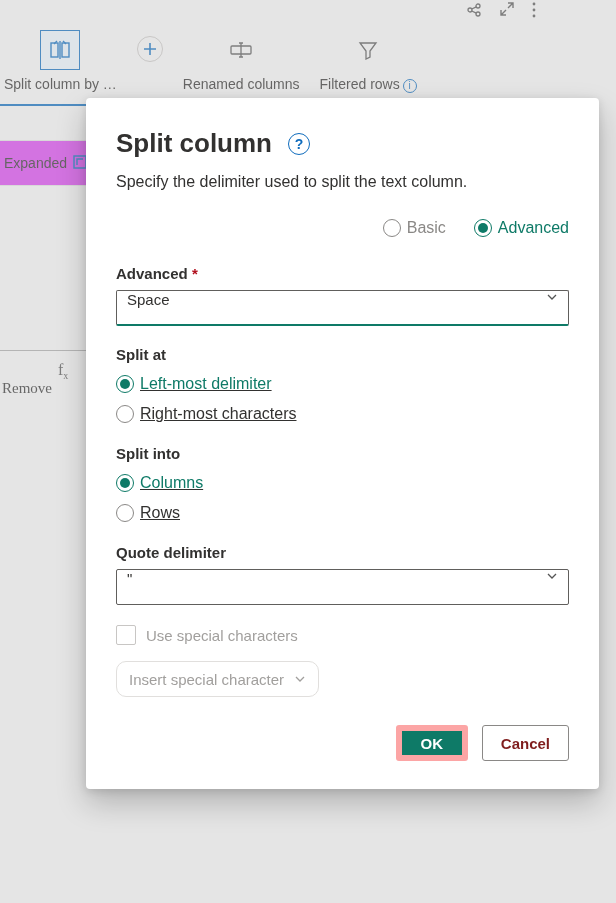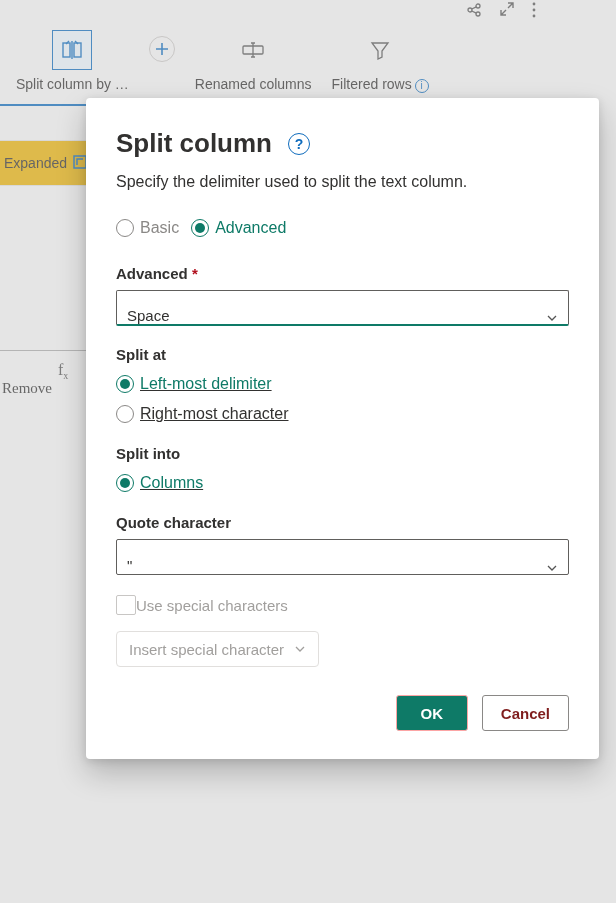--- a/index.html
+++ b/index.html
@@ -20,21 +20,21 @@
       pointer-events: none;
     }
     .toolbar-strip {
       position: absolute;
       top: 30px;
       left: 0;
       right: 0;
       height: 75px;
       display: flex;
       gap: 20px;
-      padding-left: 16px;
+      padding-left: 4px;
       align-items: flex-start;
     }
     .step {
       display: flex;
       flex-direction: column;
       align-items: center;
       gap: 6px;
       font-size: 14px;
       color: #323130;
     }
@@ -77,21 +77,21 @@
       width: 170px;
       height: 2px;
       background: #0f6cbd;
     }
     .side-left {
       position: absolute;
       left: 0;
       top: 140px;
     }
     .side-card {
-      background: #eab308;
+      background: #d946ef;
       border: 1px solid #e1e1e1;
       border-left: none;
       padding: 14px 12px 14px 4px;
       font-size: 14px;
       color: #323130;
       margin-bottom: 90px;
     }
     .side-card .e-icon {
       float: right;
       color: #0f6cbd;
@@ -146,22 +146,23 @@
       font-size: 14px;
       font-weight: 600;
     }
     .dlg-sub {
       font-size: 16px;
       color: #323130;
       margin-bottom: 28px;
     }
     .radio-row {
       display: flex;
-      gap: 12px;
+      gap: 28px;
       margin-bottom: 28px;
+      justify-content: flex-end;
     }
     .radio {
       display: flex;
       align-items: center;
       gap: 6px;
       cursor: pointer;
       font-size: 16px;
     }
     .rbtn {
       width: 18px; height: 18px;
@@ -187,21 +188,21 @@
       font-weight: 600;
       color: #323130;
       margin-bottom: 8px;
     }
     .req { color: #b10e1c; }
     .select-box {
       border: 1px solid #605e5c;
       border-radius: 2px;
       height: 36px;
       display: flex;
-      align-items: flex-end;
+      align-items: flex-start;
       justify-content: space-between;
       padding: 0 10px;
       font-size: 15px;
       margin-bottom: 20px;
       cursor: pointer;
     }
     .select-box.active {
       border-bottom: 2px solid #0e7a67;
     }
     .chev { width: 12px; height: 12px; }
@@ -215,35 +216,36 @@
       text-decoration: underline;
     }
     .section-label {
       font-size: 15px;
       font-weight: 600;
       margin-bottom: 12px;
     }
     .check-row {
       display: flex;
       align-items: center;
+      gap: 10px;
       margin-top: 12px;
       margin-bottom: 16px;
     }
     .chk {
       width: 20px; height: 20px;
       border: 1px solid #c8c6c4;
       border-radius: 2px;
     }
     .disabled-txt { color: #a19f9d; font-size: 15px; }
     .insert-dd {
       display: inline-flex;
       align-items: center;
       gap: 10px;
       border: 1px solid #e1dfdd;
-      border-radius: 4px;
+      border-radius: 10px;
       height: 36px;
       padding: 0 12px;
       color: #a19f9d;
       font-size: 15px;
       margin-bottom: 28px;
     }
     .actions {
       display: flex;
       justify-content: flex-end;
       gap: 14px;
@@ -255,21 +257,21 @@
       border-radius: 3px;
       font-size: 15px;
       font-weight: 600;
       display: inline-flex;
       align-items: center; justify-content: center;
       cursor: pointer;
     }
     .btn-primary {
       background: #0e7a67;
       color: #fff;
-      border: 1px solid #fca5a5;
+      border: 6px solid #fca5a5;
     }
     .btn-secondary {
       background: #fff;
       border: 1px solid #8a8886;
       color: #7f1d1d;
     }
 
     .bg-icons {
       position: absolute;
       top: 2px;
@@ -396,33 +398,37 @@
   </div>
 
   <div class="section-label">Split at</div>
   <div class="vgroup">
     <div class="radio sel">
       <span class="rbtn"></span>
       <span class="rtxt">Left-most delimiter</span>
     </div>
     <div class="radio">
       <span class="rbtn"></span>
-      <span class="rtxt">Right-most character</span>
+      <span class="rtxt">Right-most characters</span>
     </div>
   </div>
 
   <div class="section-label">Split into</div>
   <div class="vgroup">
     <div class="radio sel">
       <span class="rbtn"></span>
       <span class="rtxt">Columns</span>
     </div>
-  </div>
-
-  <div class="field-label">Quote character</div>
+    <div class="radio">
+      <span class="rbtn"></span>
+      <span class="rtxt">Rows</span>
+    </div>
+  </div>
+
+  <div class="field-label">Quote delimiter</div>
   <div class="select-box">
     <span>"</span>
     <span class="chev">
       <svg width="12" height="12" viewBox="0 0 12 12" fill="none" stroke="#555" stroke-width="1.3">
           <path d="M2 4l4 4 4-4"></path>
         </svg>
     </span>
   </div>
 
   <div class="check-row">

